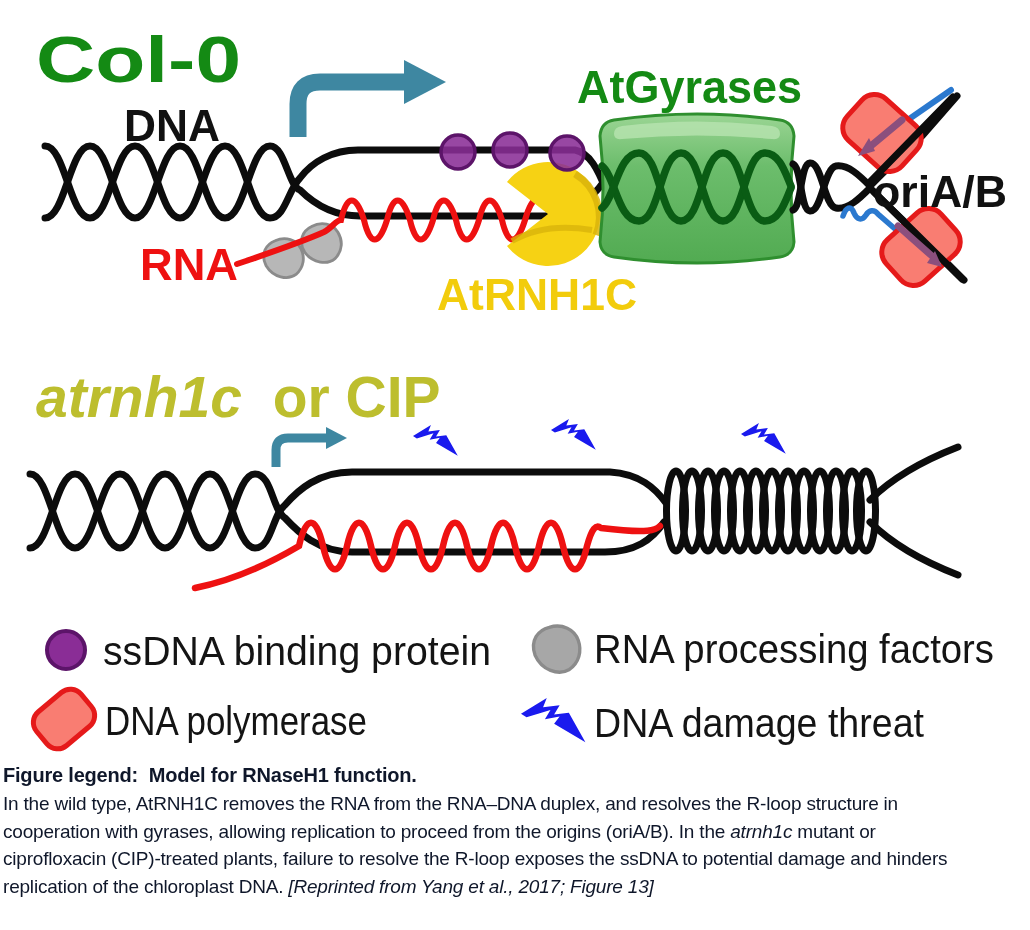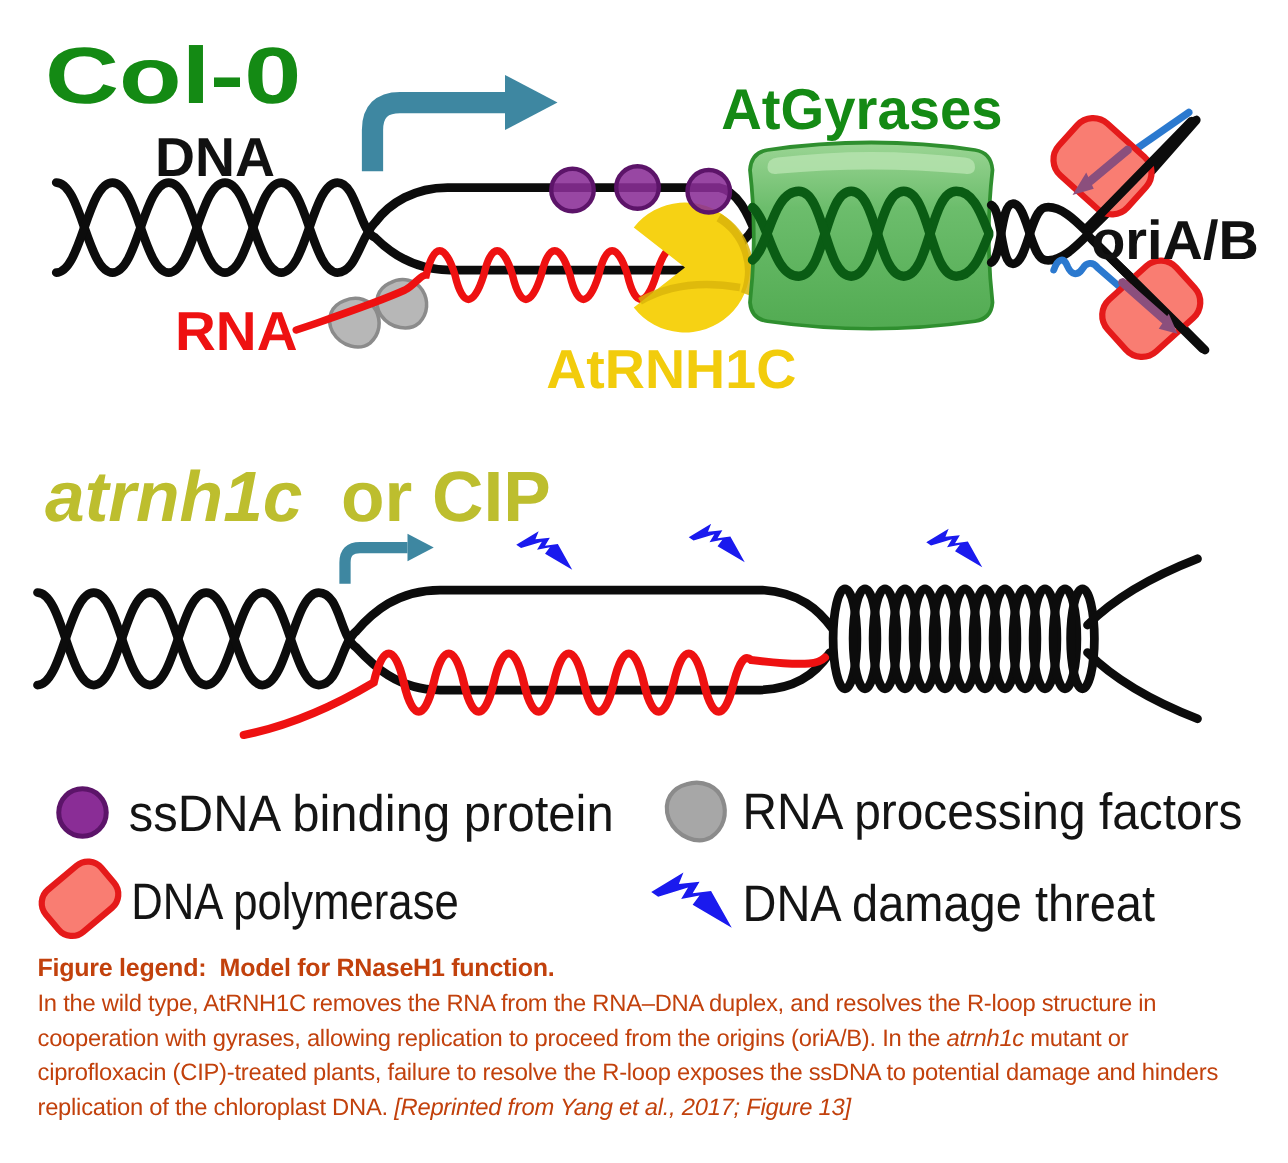--- a/index.html
+++ b/index.html
@@ -2,21 +2,21 @@
 <html><head>
 <meta charset="utf-8">
 <style>
   html,body{margin:0;padding:0;}
   body{
     width:1030px;height:930px;background:#ffffff;position:relative;overflow:hidden;
     font-family:"Liberation Sans",sans-serif;
   }
   .figure-svg{position:absolute;left:0;top:0;}
   .caption{
-    position:absolute;left:30px;top:764px;width:974px;color:#c2410c;
+    position:absolute;left:3px;top:764px;width:974px;color:#0f172a;
     letter-spacing:-0.2px;
   }
   .caption-heading{font-size:20px;font-weight:bold;margin-bottom:3px;}
   .caption-body{font-size:19px;line-height:1.45;}
   svg text{font-family:"Liberation Sans",sans-serif;}
 </style>
 </head>
 <body>
 
 <svg class="figure-svg" width="1030" height="762" viewBox="0 0 1030 762">

